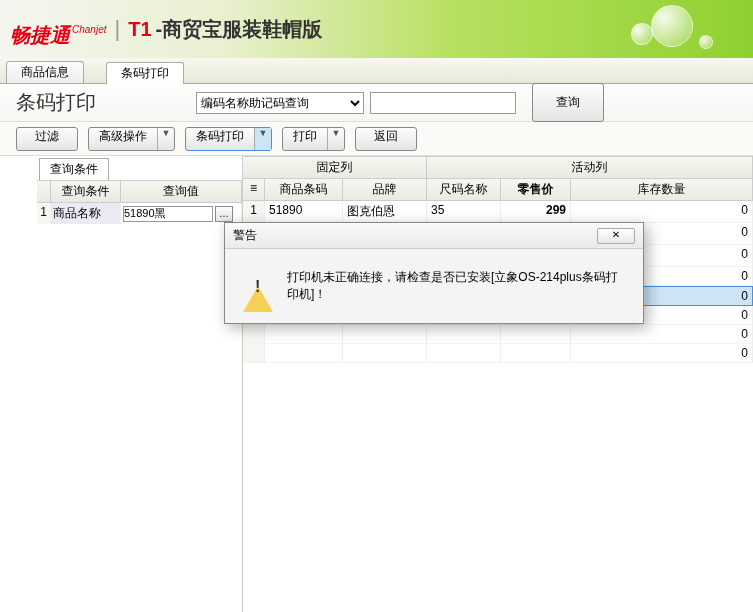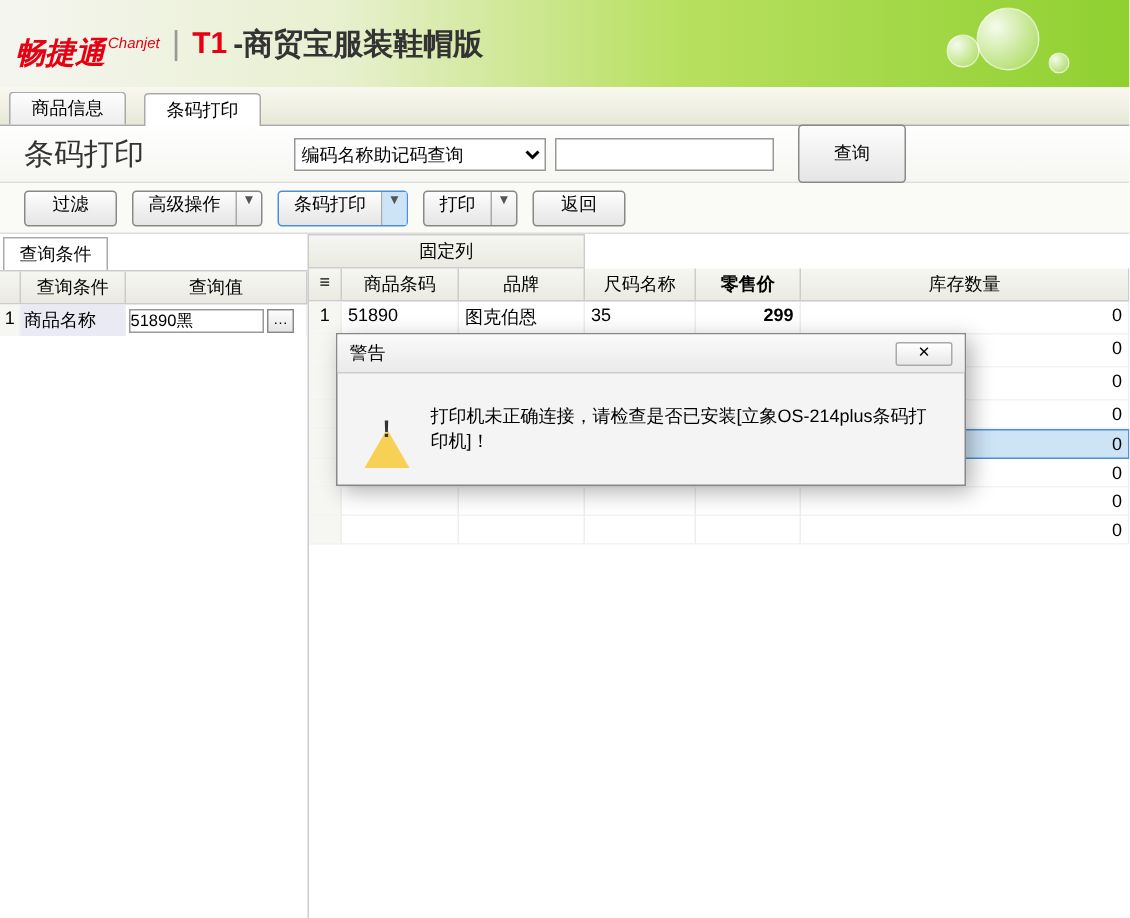--- a/index.html
+++ b/index.html
@@ -7,39 +7,39 @@
 
 .header { height: 58px; background: linear-gradient(90deg, #f5f5f0 0%, #e8f0d0 30%, #b8e060 60%, #8fd030 100%); position: relative; display: flex; align-items: center; padding-left: 10px; }
 .logo-text { color: #e60012; font-weight: bold; font-size: 20px; font-style: italic; margin-top: 12px; }
 .logo-sub { color: #e60012; font-size: 10px; font-style: italic; margin-left: 2px; }
 .divider-v { color: #999; margin: 0 8px; font-size: 22px; }
 .t1 { color: #e60012; font-weight: bold; font-size: 20px; }
 .prod-name { color: #333; font-weight: bold; font-size: 20px; margin-left: 4px; }
 .header-bubbles { position: absolute; right: 40px; top: 5px; width: 120px; height: 50px; }
 .bubble { position: absolute; border-radius: 50%; background: radial-gradient(circle at 30% 30%, rgba(255,255,255,0.9), rgba(255,255,255,0.1)); border: 1px solid rgba(255,255,255,0.5); }
 
-.tabs-bar { height: 26px; background: linear-gradient(#f8f8f0, #e8e8d8); border-bottom: 1px solid #aaa; display: flex; align-items: flex-end; padding-left: 6px; gap: 12px; }
+.tabs-bar { height: 26px; background: linear-gradient(#f8f8f0, #e8e8d8); border-bottom: 1px solid #aaa; display: flex; align-items: flex-end; padding-left: 6px; gap: 22px; }
 .tab { height: 22px; padding: 2px 14px; font-size: 12px; border: 1px solid #aaa; border-bottom: none; background: linear-gradient(#fdfdfd, #eee); border-radius: 3px 3px 0 0; cursor: pointer; }
 .tab.active { background: #fff; position: relative; top: 1px; }
 
 .page-title-row { height: 38px; display: flex; align-items: center; padding: 0 16px; border-bottom: 1px solid #ddd; background: linear-gradient(#fefefe, #f6f6f2); }
 .page-title { font-size: 20px; color: #333; flex: 0 0 auto; margin-right: 100px; }
 .select-box { width: 168px; height: 22px; font-size: 12px; border: 1px solid #999; background: #fff; }
 .text-input { width: 146px; height: 22px; margin-left: 6px; border: 1px solid #999; font-size: 12px; padding: 0 4px; }
 .query-btn { margin-left: 16px; width: 72px; height: 39px; font-size: 12px; background: linear-gradient(#fdfdfd, #e5e5e5); border: 1px solid #888; border-radius: 3px; cursor: pointer; }
 
 .toolbar { height: 34px; display: flex; align-items: center; padding: 0 16px; gap: 10px; border-bottom: 1px solid #ddd; background: #fafaf6; }
 .tbtn { height: 24px; font-size: 12px; background: linear-gradient(#fdfdfd, #e5e5e5); border: 1px solid #888; border-radius: 3px; cursor: pointer; display: flex; }
 .tbtn-label { padding: 0 18px; }
 .tbtn.split .tbtn-label { padding: 0 10px; border-right: 1px solid #aaa; }
 .tbtn .drop { width: 16px; text-align: center; font-size: 9px; color: #555; }
 .tbtn.blue { border-color: #4a90d9; }
 .tbtn.blue .drop { background: #cde4f7; }
 
-.content { display: flex; height: calc(612px - 58px - 26px - 38px - 34px); }
+.content { display: flex; height: calc(612px - 58px - 26px - 38px - 34px); padding-left: 37px; }
 .sidebar { width: 206px; border-right: 1px solid #ccc; background: #fff; }
 .sb-tab { display: inline-block; padding: 2px 10px; font-size: 12px; border: 1px solid #aaa; border-bottom: none; background: #fff; margin: 2px 0 0 2px; }
 .sb-header { display: flex; background: linear-gradient(#f6f6f2, #eaeae2); border-top: 1px solid #ccc; border-bottom: 1px solid #ccc; font-size: 12px; }
 .sb-header div { border-right: 1px solid #ccc; text-align: center; padding: 2px 0; }
 .sb-col-idx { width: 14px; }
 .sb-col-cond { width: 70px; }
 .sb-col-val { flex: 1; }
 .sb-row { display: flex; font-size: 12px; }
 .sb-row div { border-right: 1px solid #eee; padding: 2px 2px; }
 .sb-row .sb-col-idx { text-align: center; background: #f6f6f2; }
@@ -140,20 +140,21 @@
       <div class="sb-col-val">
         <input class="sb-val-input" value="51890黑" style="">
         <button class="sb-dots">…</button>
       </div>
     </div>
   </div>
 
   <div class="grid-area">
     <div class="grid-head-groups">
       <div class="group-fixed">固定列</div>
+      <div class="group-active">活动列</div>
     </div>
     <div class="grid-cols">
       <div class="c0">≡</div>
       <div class="c1">商品条码</div>
       <div class="c2">品牌</div>
       <div class="c3">尺码名称</div>
       <div class="c4">零售价</div>
       <div class="c5">库存数量</div>
     </div>
     <div class="grid-body">

